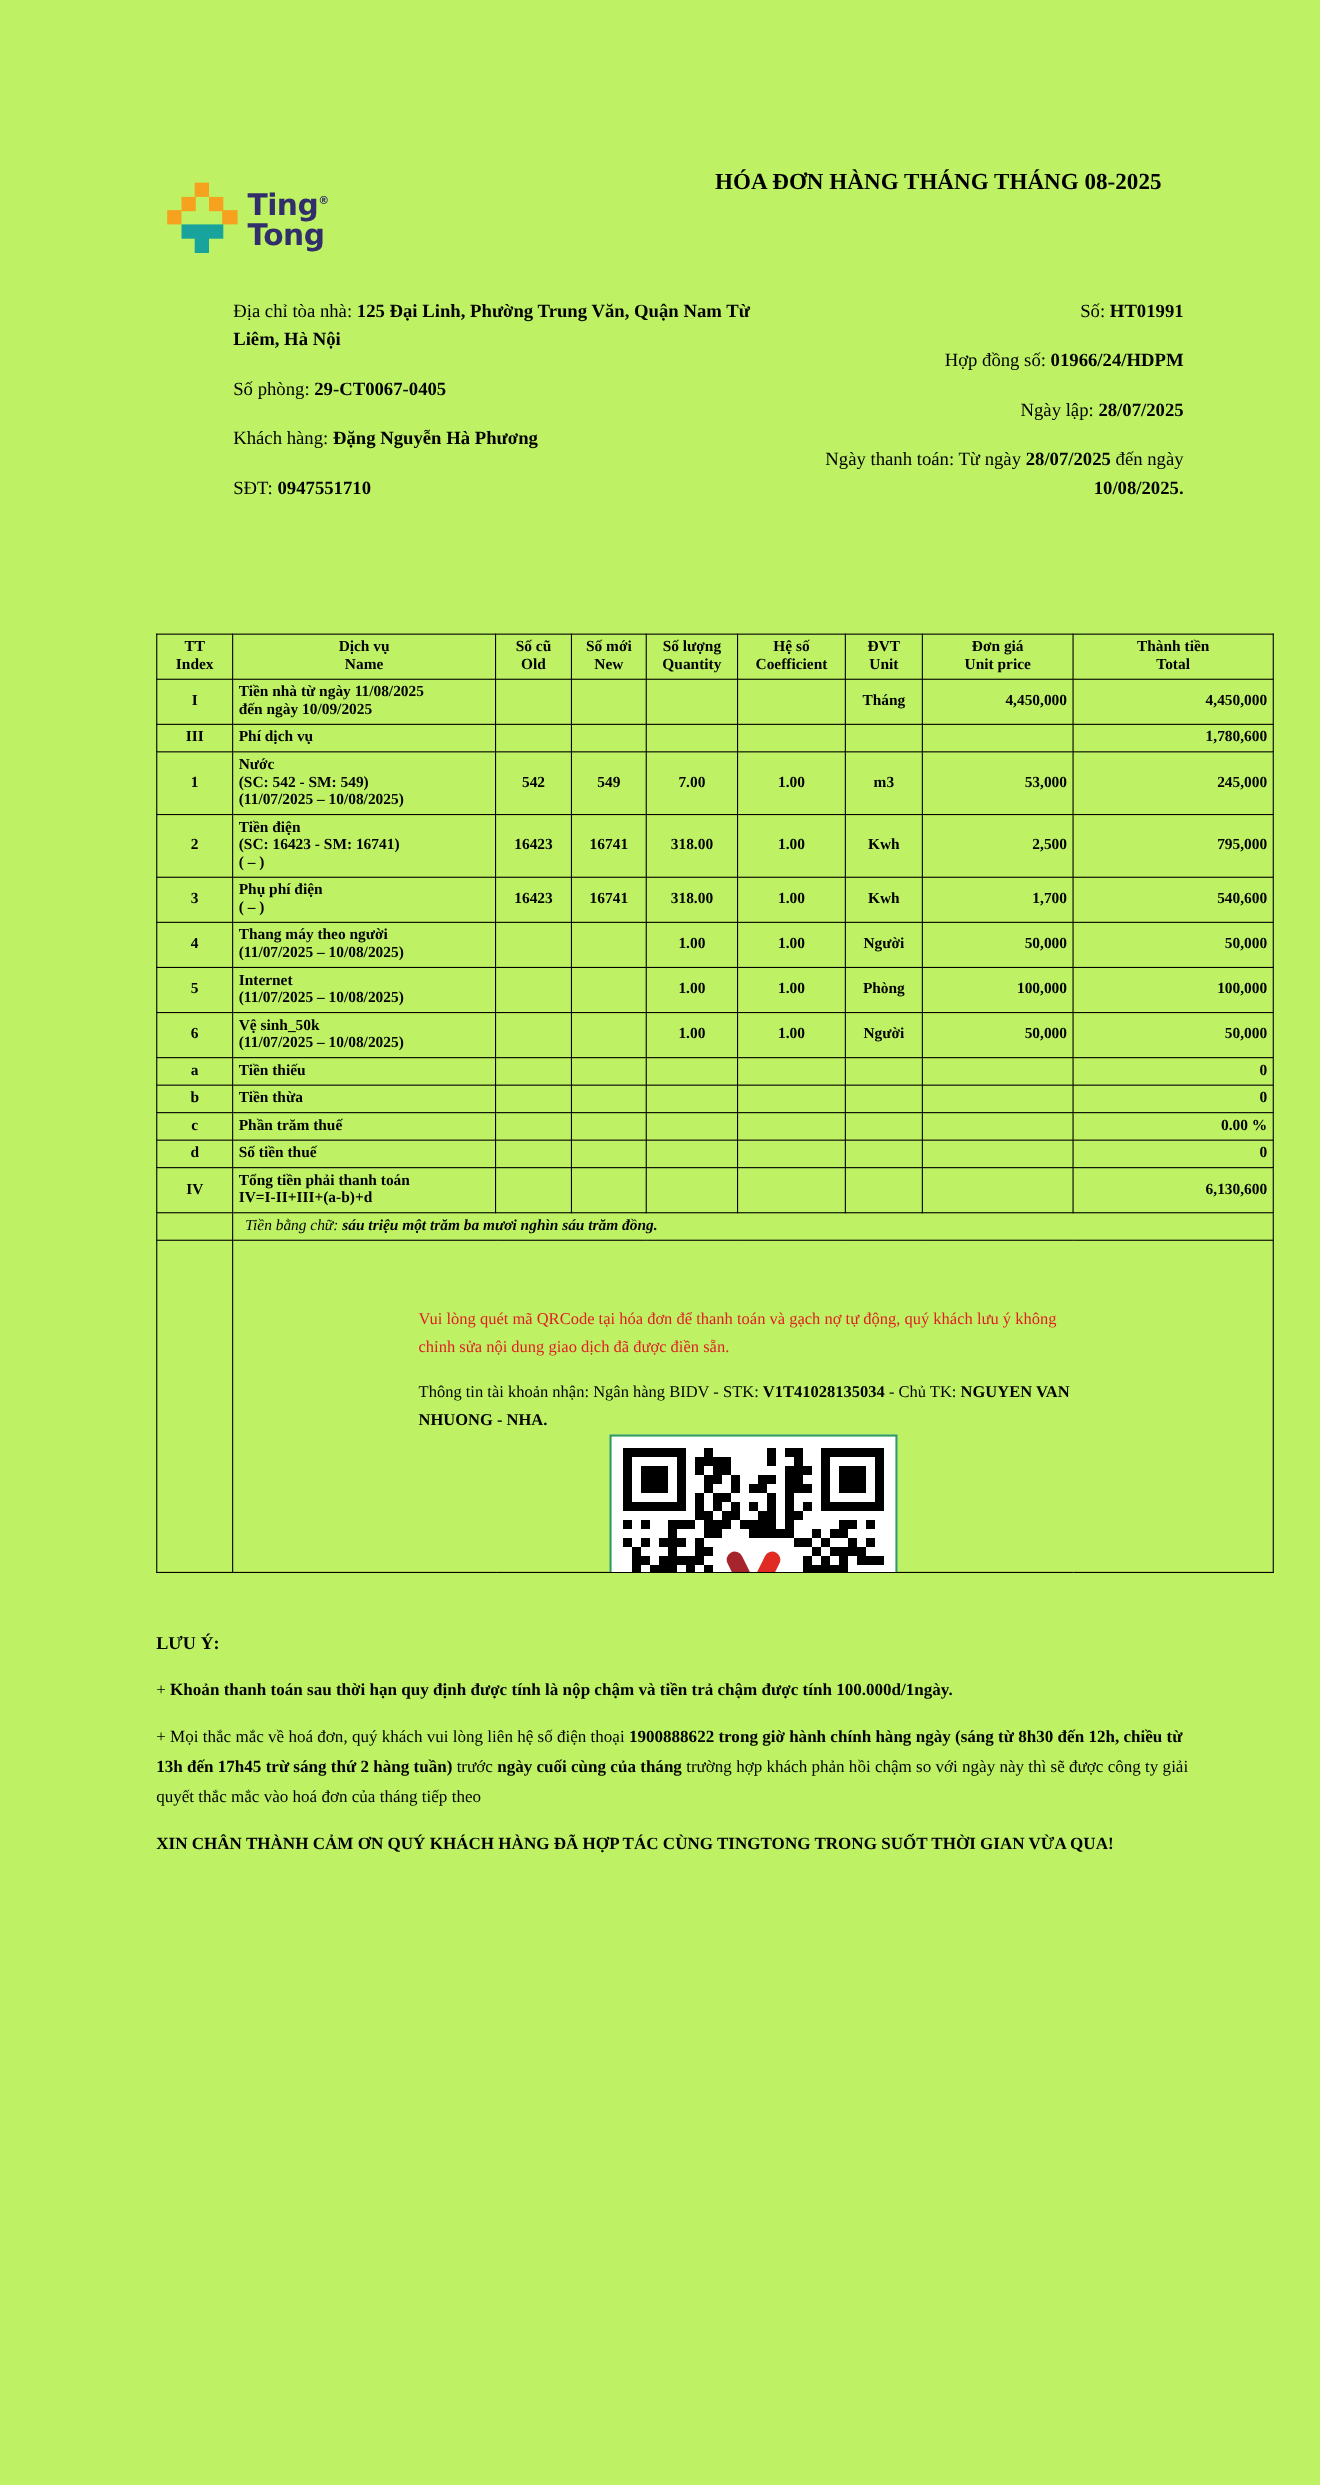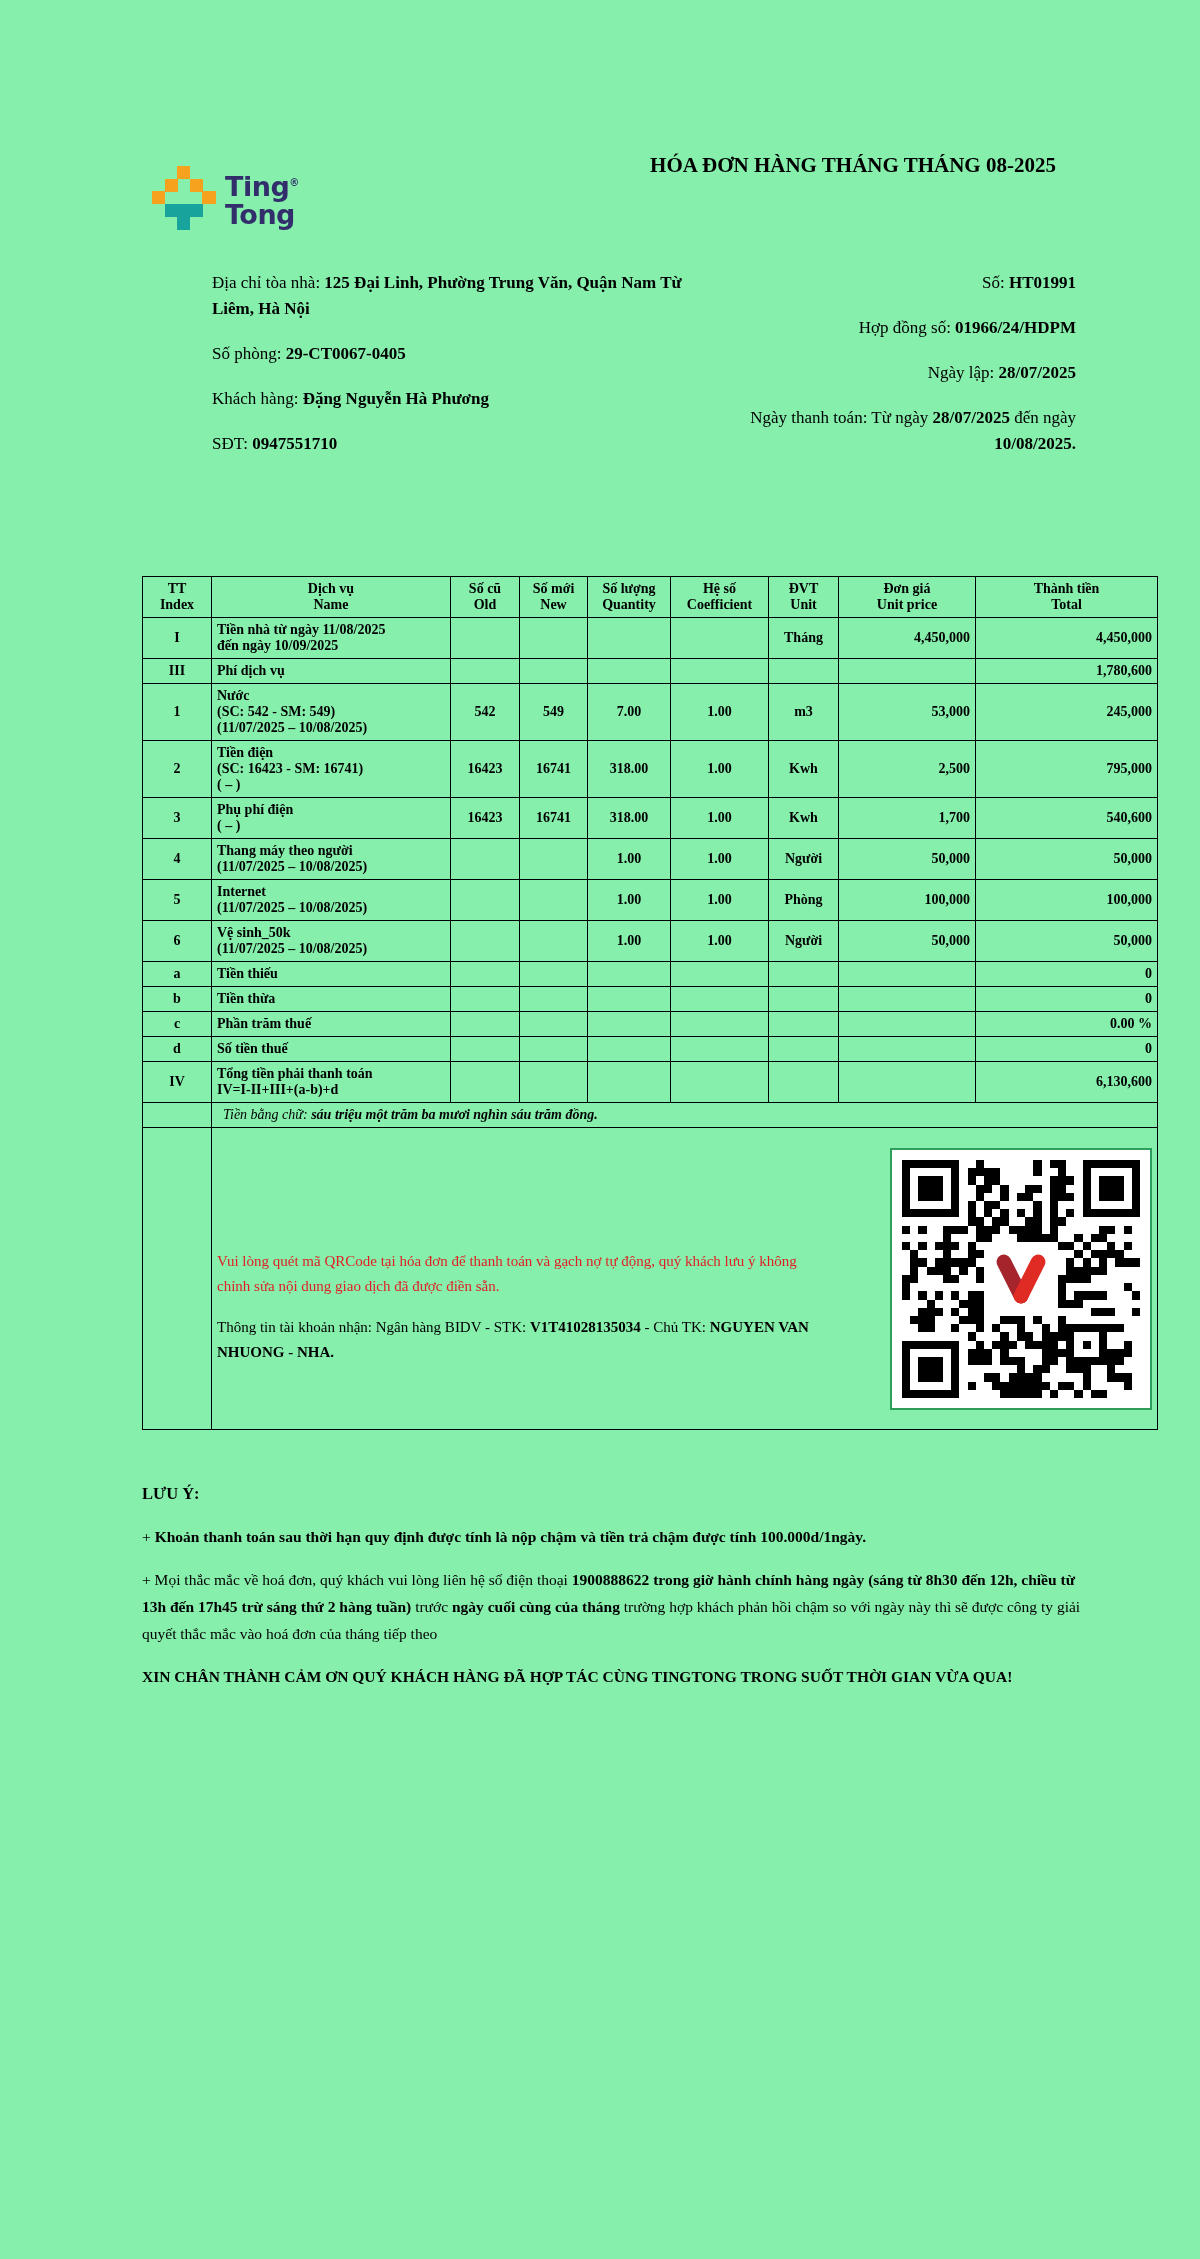--- a/index.html
+++ b/index.html
@@ -1,17 +1,17 @@
 <!DOCTYPE html>
 <html style="--logo-yellow: #F6A21E; --logo-teal: #18A49C; --logo-navy: #312E6B; --text-red: #E01F25; --qr-green: #2E9E5A;"><head>
 <meta charset="utf-8">
 <style>
   html,body{margin:0;padding:0;background:#fff;}
   body{width:1200px;height:2259px;font-family:"Liberation Serif","DejaVu Serif",serif;color:#000;}
-  .page{position:relative;width:1200px;height:2259px;overflow:hidden;padding:0 43px 0 142px;box-sizing:border-box;background:#86efac;}
+  .page{position:relative;width:1200px;height:2259px;overflow:hidden;padding:0 43px 0 142px;box-sizing:border-box;background:#bef264;}
 
   
   .topbar{display:flex;justify-content:space-between;margin-top:150px;padding-right:89px;}
   .logo{display:flex;margin-left:10px;margin-top:16px;}
   .logo-icon{position:relative;width:64px;height:64px;flex:0 0 64px;}
   .sq{position:absolute;width:13.2px;height:13.2px;background:var(--logo-yellow);}
   .sq1{left:25.2px;top:0;}
   .sq2{left:12.6px;top:12.6px;}
   .sq3{left:37.8px;top:12.6px;}
   .sq4{left:0;top:25.2px;}
@@ -35,21 +35,21 @@
   table.inv th{padding:4px 2px;text-align:center;}
   table.inv td{padding:4px 5px;}
   td.c-index{text-align:center;}
   td.c-name{text-align:left;padding-left:9px;vertical-align:top;}
   td.c-old,td.c-new,td.c-qty,td.c-coef,td.c-unit{text-align:center;}
   td.c-price,td.c-total{text-align:right;padding-right:9px;}
   tr.words-row td{font-weight:normal;font-style:italic;}
   tr.words-row td .b{font-weight:bold;}
   tr.words-row td.w-cell{padding-left:11px;}
   .qr-cell{padding:0 10px 0 11px;}
-  .qr-flex{display:flex;align-items:center;justify-content:space-between;height:293px;}
+  .qr-flex{display:flex;align-items:center;justify-content:space-between;height:293px;flex-direction:column;}
   .qr-text{width:608px;margin-top:56px;font-weight:normal;}
   .qr-text p{margin:0;font-size:15px;line-height:25px;}
   .qr-text .rednote{color:var(--text-red);margin-bottom:16px;}
   .qr-text .b{font-weight:bold;}
   .qr-box{position:relative;flex:0 0 auto;border:2.5px solid var(--qr-green);background:#fff;padding:10px;line-height:0;}
   .vlogo{position:absolute;left:50%;top:50%;transform:translate(-50%,-50%);}
 
   
   .notes{margin-top:50px;width:940px;font-size:15.5px;line-height:27px;}
   .notes p{margin:0 0 16px 0;}

